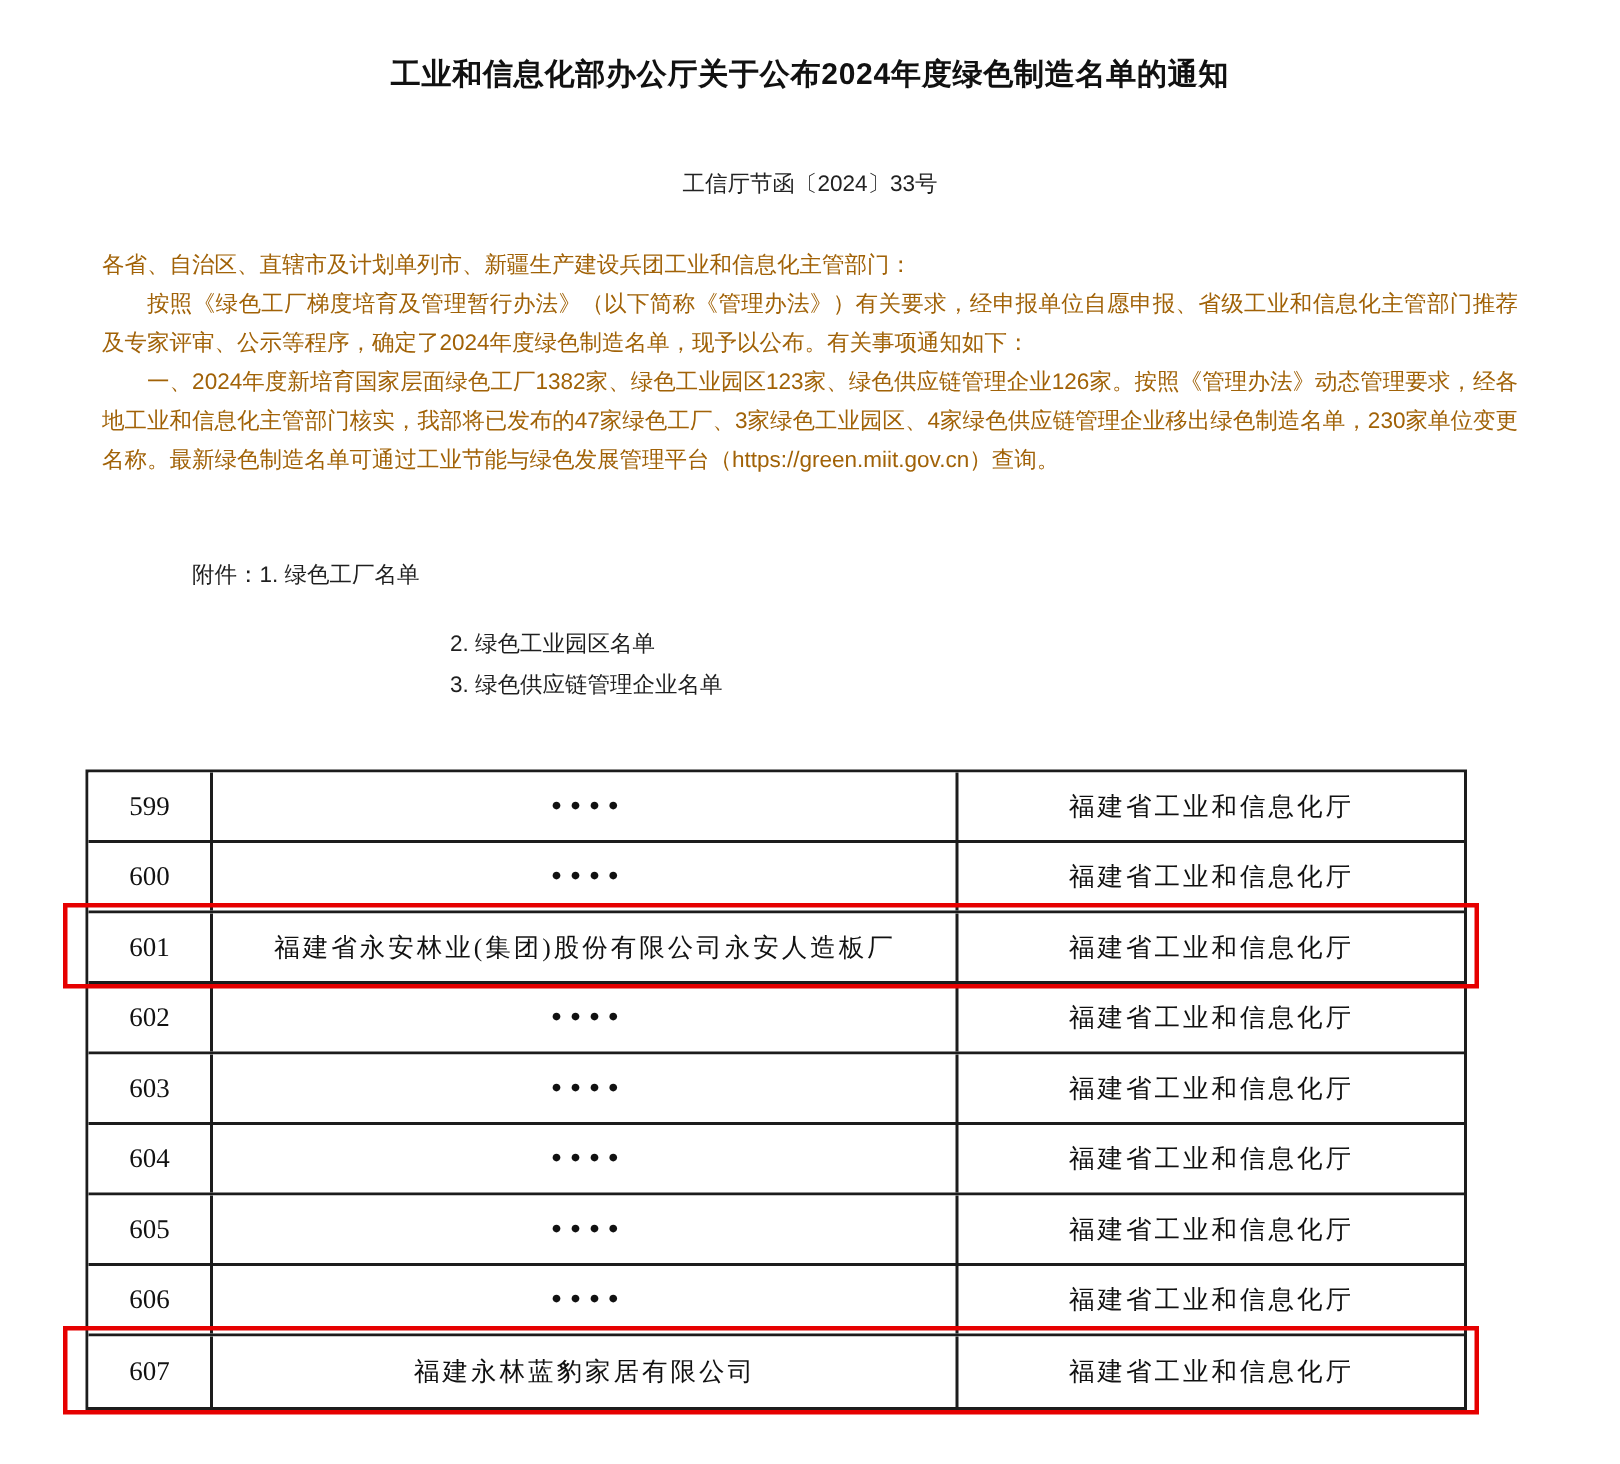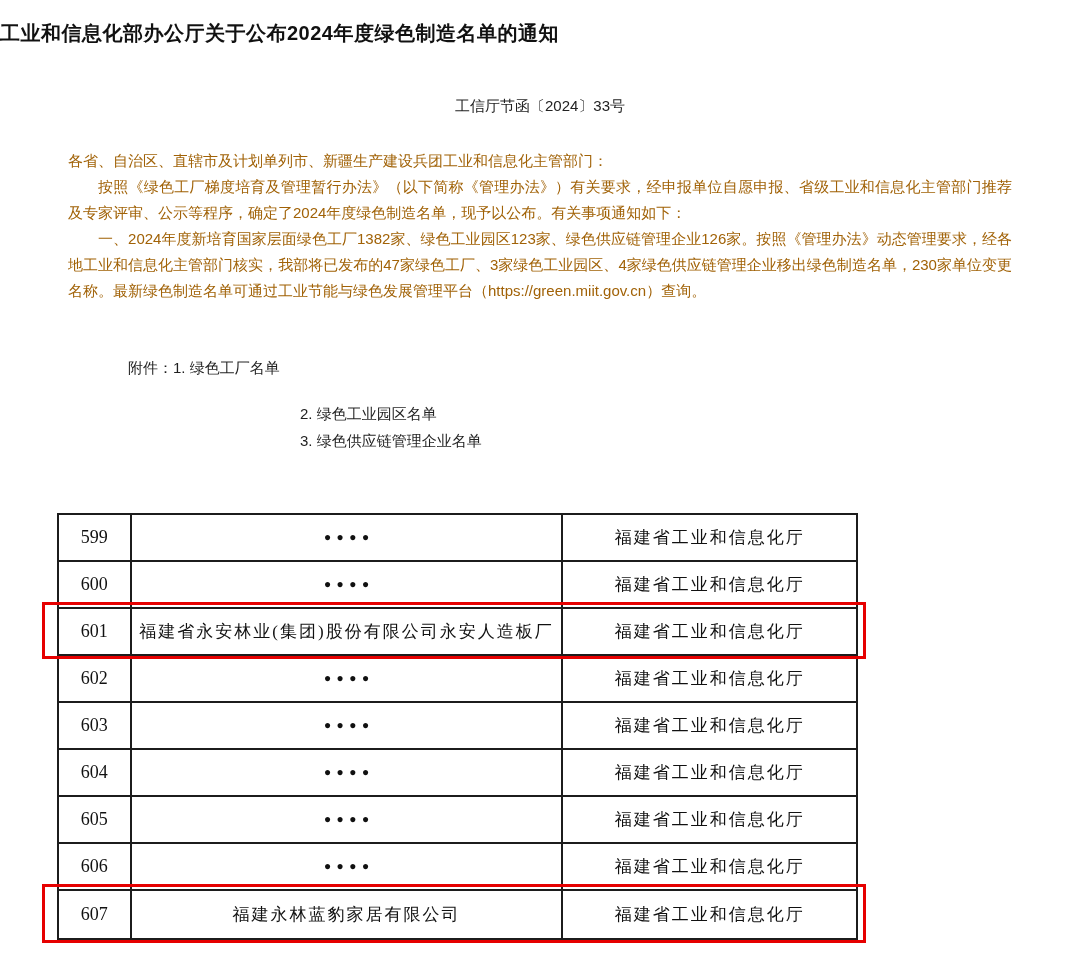--- a/index.html
+++ b/index.html
@@ -7,22 +7,22 @@
   .page {
     position:relative;
     width:1080px;
     height:976px;
     background:#ffffff;
     overflow:hidden;
     font-family:"Liberation Sans", sans-serif;
     color:#1a1a1a;
   }
   .doc-title {
-    margin-top:20px;
-    text-align:left;
+    margin-top:36px;
+    text-align:center;
     font-size:20px;
     font-weight:bold;
     letter-spacing:0.5px;
     color:#111;
   }
   .doc-number {
     margin-top:50px;
     text-align:center;
     font-size:15px;
     color:#222;
@@ -43,21 +43,21 @@
     color:#1f1f1f;
   }
   .att-line1 { margin-left:128px; }
   .att-line2, .att-line3 { margin-left:300px; }
   .att-line2 { margin-top:19px; }
   
   .list-table {
     position:absolute;
     left:57px;
     top:513px;
-    width:801px;
+    width:921px;
     border:2px solid #1c1c1c;
     font-family:"Liberation Serif", serif;
   }
   .trow {
     display:flex;
     height:47px;
     border-bottom:2px solid #1c1c1c;
     background:#fff;
   }
   .trow:last-child { border-bottom:none;justify-content:space-between; }

